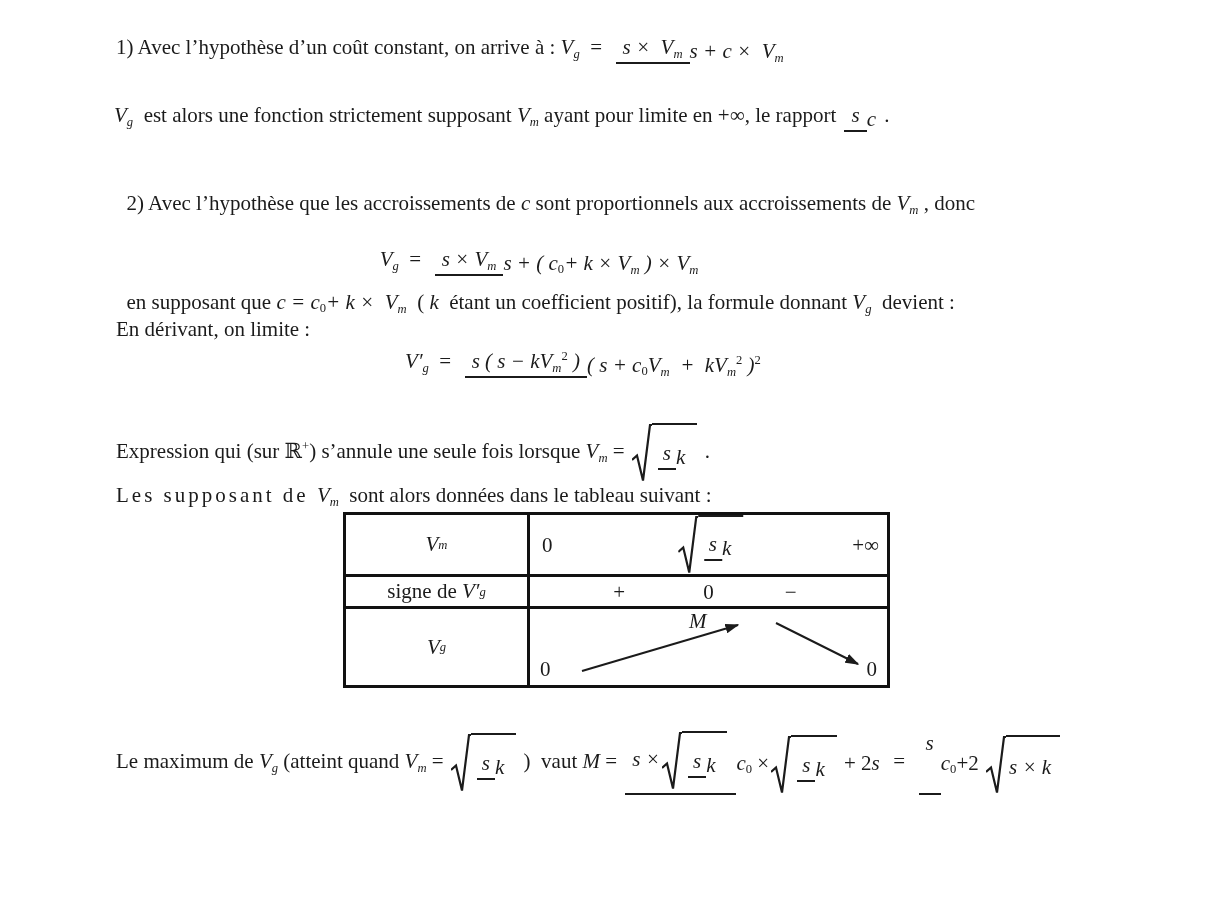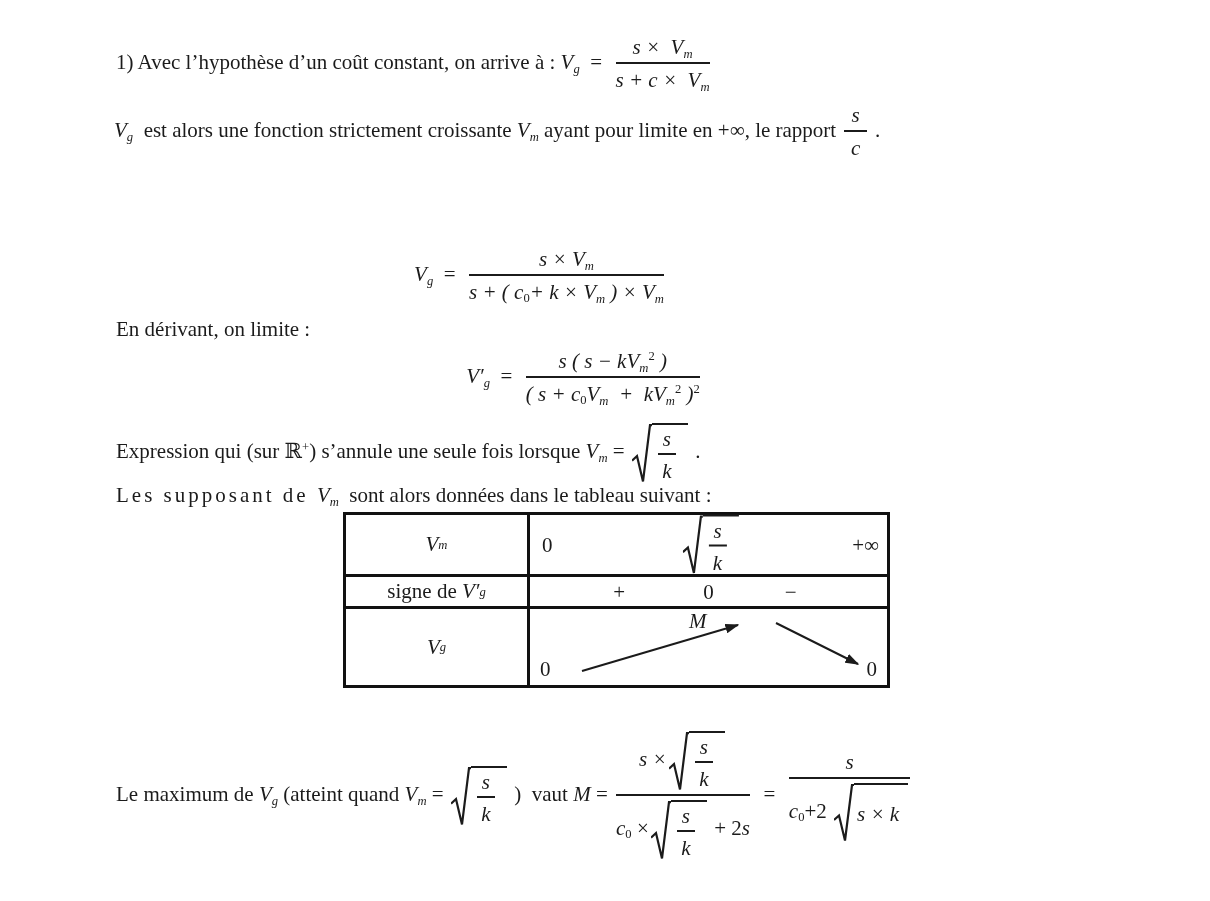--- a/index.html
+++ b/index.html
@@ -14,21 +14,21 @@
   .center { text-align:center; }
   .it { font-style:italic; }
   .ls { letter-spacing:3px; }
   .bb { font-family:"DejaVu Serif","DejaVu Sans",serif; }
   sub,sup { line-height:0; }
   sub.v { font-size:0.6em; font-style:italic; vertical-align:-0.3em; }
   sub.n { font-size:0.6em; font-style:normal; vertical-align:-0.25em; }
   sup.s { font-size:0.6em; font-style:normal; vertical-align:0.6em; }
 
   
-  .frac { display:inline-flex; flex-direction:column; vertical-align:middle; margin:0 3px; }
+  .frac { display:inline-flex; flex-direction:row; vertical-align:middle; margin:0 3px; }
   .frac > .num { display:block; text-align:center; white-space:pre; padding:0 7px 2px; border-bottom:2.2px solid #1b1b1b; }
   .frac > .den { display:block; text-align:center; white-space:pre; padding-top:4px; }
 
   
   .sqrt { display:inline-flex; align-items:stretch; vertical-align:middle; margin:0 2px; }
   .sqrt > svg { flex:0 0 20px; width:20px; height:auto; align-self:stretch; }
   .sqrt > .radicand { border-top:2.2px solid #1b1b1b; padding:2px 9px 0 3px; display:flex; align-items:center; white-space:pre; }
   .sqrt .frac > .num { padding:0 5px 1px; }
 
   
@@ -47,24 +47,30 @@
 </head>
 <body>
 
 <div>
 
   <div class="line abs" style="left:95px; top:10px;">
     <span>1) Avec l’hypothèse d’un coût constant, on arrive à : </span><span class="it">V</span><sub class="v">g</sub><span>  =  </span><span class="frac"><span class="num"><span class="it">s ×  V</span><sub class="v">m</sub></span><span class="den"><span class="it">s + c ×  V</span><sub class="v">m</sub></span></span>
   </div>
 
   <div class="line abs" style="left:93px; top:78px;">
-    <span class="it">V</span><sub class="v">g</sub><span>  est alors une fonction strictement croissante </span><span class="it">V</span><sub class="v">m</sub><span> ayant pour limite en +∞, le rapport </span><span class="frac"><span class="num"><span class="it">s</span></span><span class="den"><span class="it">c</span></span></span><span> .</span>
+    <span class="it">V</span><sub class="v">g</sub><span>  est alors une fonction strictement supposant </span><span class="it">V</span><sub class="v">m</sub><span> ayant pour limite en +∞, le rapport </span><span class="frac"><span class="num"><span class="it">s</span></span><span class="den"><span class="it">c</span></span></span><span> .</span>
   </div>
 
   <div class="abs" style="left:95px; top:154px;">
+    <div class="line" style="line-height:33px;">
+      <span>2) Avec l’hypothèse que les accroissements de </span><span class="it">c</span><span> sont proportionnels aux accroissements de </span><span class="it">V</span><sub class="v">m</sub><span> , donc</span>
+    </div>
+    <div class="line" style="line-height:33px;">
+      <span>en supposant que </span><span class="it">c = c</span><sub class="n">0</sub><span class="it">+ k ×  V</span><sub class="v">m</sub><span>  ( </span><span class="it">k</span><span>  étant un coefficient positif), la formule donnant </span><span class="it">V</span><sub class="v">g</sub><span>  devient :</span>
+    </div>
   </div>
 
   <div class="line abs center" style="left:0; top:222px; width:1060px;font-family:Liberation Serif, serif;">
     <span class="it">V</span><sub class="v">g</sub><span>  =  </span><span class="frac"><span class="num"><span class="it">s × V</span><sub class="v">m</sub></span><span class="den"><span class="it">s + ( c</span><sub class="n">0</sub><span class="it">+ k × V</span><sub class="v">m</sub><span class="it"> ) × V</span><sub class="v">m</sub></span></span>
   </div>
 
   <div class="line abs" style="left:95px; top:292px;">
     <span>En dérivant, on limite :</span>
   </div>
 

